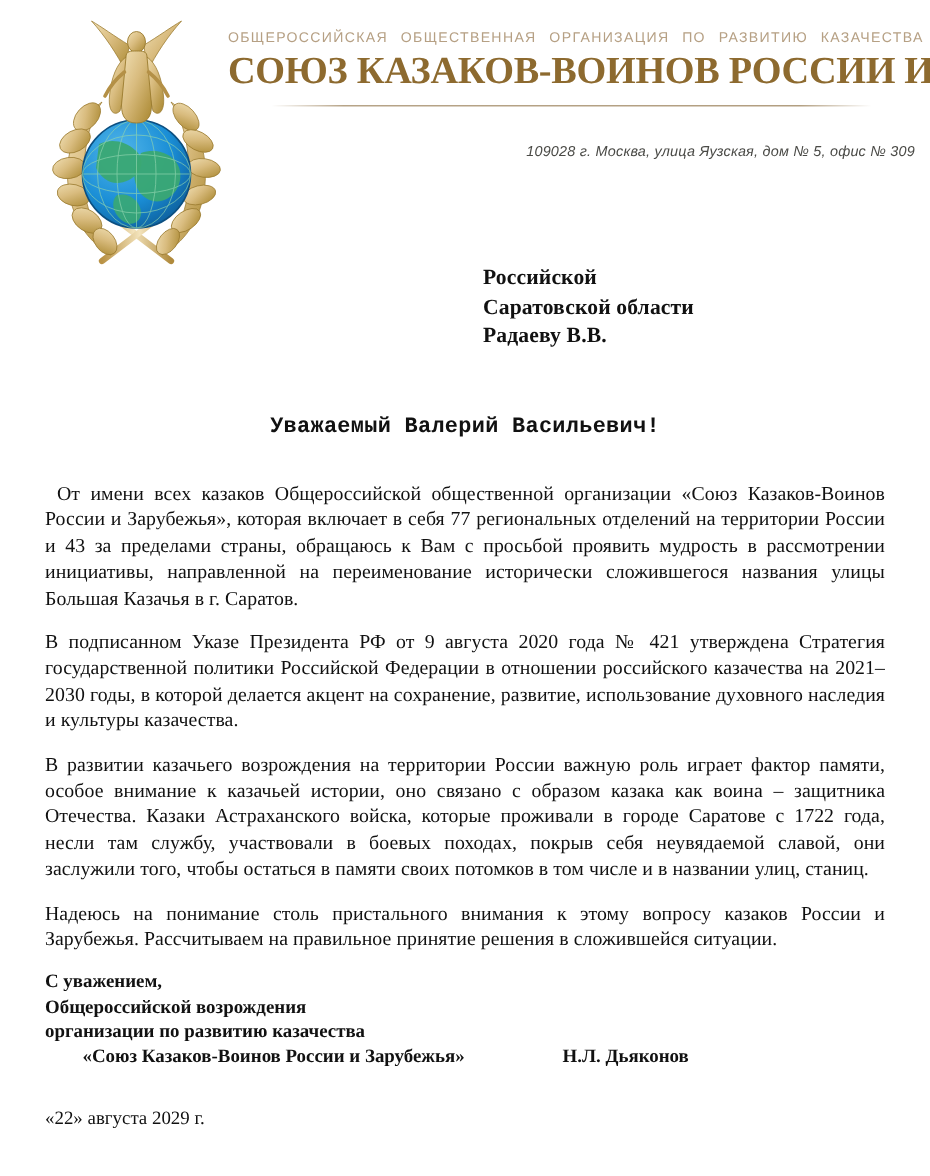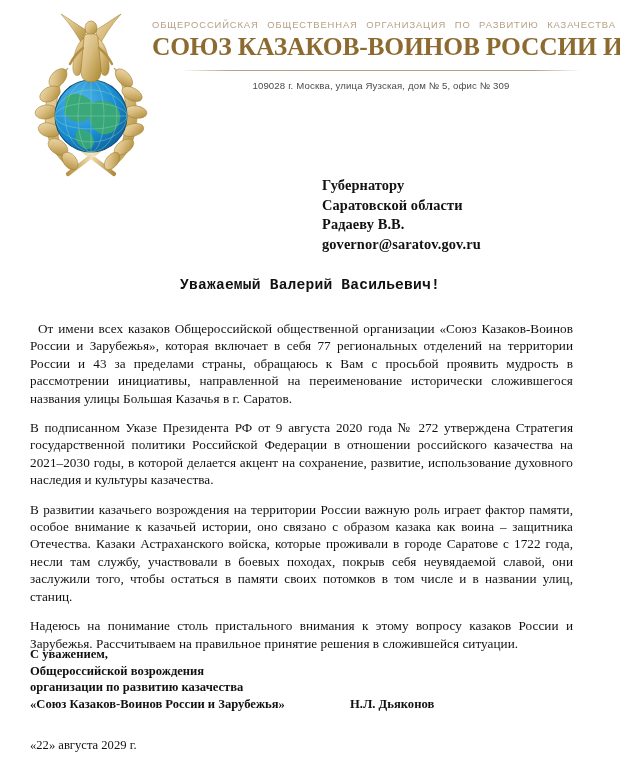--- a/index.html
+++ b/index.html
@@ -79,24 +79,25 @@
                 rgba(190,170,140,0) 0%,
                 rgba(170,148,115,0.85) 12%,
                 rgba(170,148,115,0.9) 88%,
                 rgba(190,170,140,0) 100%);
   }
 
   .address-line {
     font-family: "Liberation Sans", "DejaVu Sans", sans-serif;
     font-size: 9.6px;
     color: #4a4a46;
-    text-align: center;
-    margin-top: 9px;
+    text-align: right;
+    margin-top: 25px;
     letter-spacing: 0.15px;
     white-space: nowrap;
+    font-style: italic;
   }
 
   
   .addressee {
     position: absolute;
     left: 322px;
     top: 176px;
     font-weight: bold;
     font-size: 14.4px;
     line-height: 19.6px;
@@ -123,21 +124,21 @@
     left: 30px;
     top: 320px;
     width: 560px;
   }
 
   .para {
     text-align: justify;
     text-justify: inter-word;
     font-size: 13.2px;
     line-height: 17.4px;
-    margin: 0 17px 12px 0;
+    margin: 0 0 12px 0;
     letter-spacing: 0.05px;
     hyphens: none;
   }
   .para.first { text-indent: 8px; }
   .para:last-child { margin-bottom: 0; }
 
   
   .signature {
     position: absolute;
     left: 30px;
@@ -145,21 +146,21 @@
     width: 560px;
     font-weight: bold;
     font-size: 12.6px;
     line-height: 16.6px;
   }
   .sig-row {
     display: flex;
     justify-content: flex-start;
     white-space: nowrap;
   }
-  .sig-org { width: 320px; }
+  .sig-org { width: 320px; margin-left: 25px; }
   .sig-name { }
 
   .date-line {
     position: absolute;
     left: 30px;
     top: 738px;
     font-size: 12.6px;
     font-weight: normal;
   }
 </style>
@@ -245,31 +246,30 @@
 
     <div class="head-text">
       <div class="org-line">ОБЩЕРОССИЙСКАЯ  ОБЩЕСТВЕННАЯ  ОРГАНИЗАЦИЯ  ПО  РАЗВИТИЮ  КАЗАЧЕСТВА</div>
       <div class="org-name">СОЮЗ КАЗАКОВ-ВОИНОВ РОССИИ И ЗАРУБЕЖЬЯ</div>
       <div class="rule"></div>
       <div class="address-line">109028 г. Москва, улица Яузская, дом № 5, офис № 309</div>
     </div>
   </div>
 
   <div class="addressee">
-    <div>Губернатору</div>
+    <div>Российской</div>
     <div> Саратовской области</div>
     <div>Радаеву В.В.</div>
-    <div>governor@saratov.gov.ru</div>
   </div>
 
   <div class="salutation">Уважаемый Валерий Васильевич!</div>
 
   <div class="body-block">
     <p class="para first">От имени всех казаков Общероссийской общественной организации «Союз Казаков-Воинов России и Зарубежья», которая включает в себя 77 региональных отделений на территории России и 43 за пределами страны, обращаюсь к Вам с просьбой проявить мудрость в рассмотрении инициативы, направленной на переименование исторически сложившегося названия улицы Большая Казачья в г. Саратов.</p>
-    <p class="para">В подписанном Указе Президента РФ от 9 августа 2020 года № 272 утверждена Стратегия государственной политики Российской Федерации в отношении российского казачества на 2021–2030 годы, в которой делается акцент на сохранение, развитие, использование духовного наследия и культуры казачества.</p>
+    <p class="para">В подписанном Указе Президента РФ от 9 августа 2020 года № 421 утверждена Стратегия государственной политики Российской Федерации в отношении российского казачества на 2021–2030 годы, в которой делается акцент на сохранение, развитие, использование духовного наследия и культуры казачества.</p>
     <p class="para">В развитии казачьего возрождения на территории России важную роль играет фактор памяти, особое внимание к казачьей истории, оно связано с образом казака как воина – защитника Отечества. Казаки Астраханского войска, которые проживали в городе Саратове с 1722 года, несли там службу, участвовали в боевых походах, покрыв себя неувядаемой славой, они заслужили того, чтобы остаться в памяти своих потомков в том числе и в названии улиц, станиц.</p>
     <p class="para">Надеюсь на понимание столь пристального внимания к этому вопросу казаков России и Зарубежья. Рассчитываем на правильное принятие решения в сложившейся ситуации.</p>
   </div>
 
   <div class="signature">
     <div>С уважением,</div>
     <div>Общероссийской возрождения</div>
     <div>организации по развитию казачества</div>
     <div class="sig-row">
       <span class="sig-org">«Союз Казаков-Воинов России и Зарубежья»</span>

